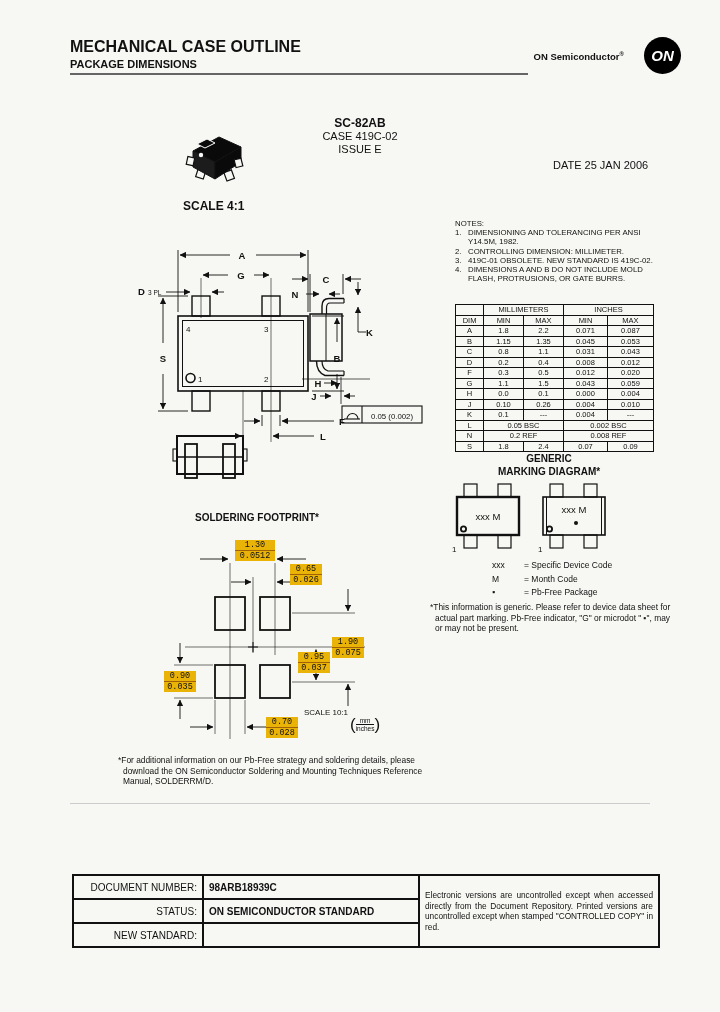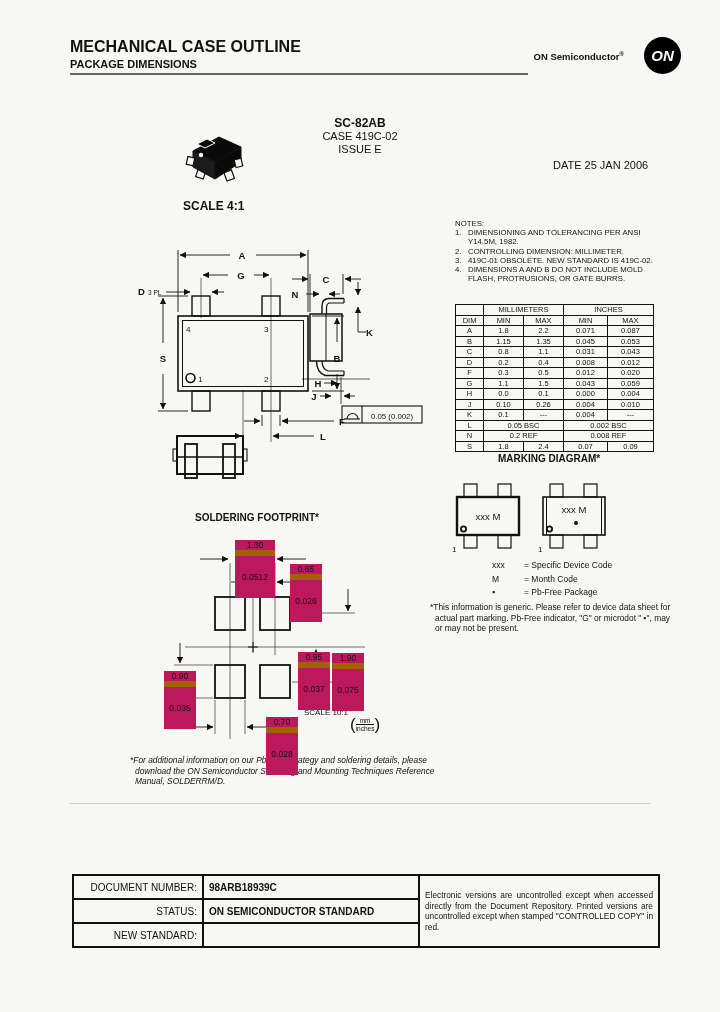--- a/index.html
+++ b/index.html
@@ -6,23 +6,23 @@
   #page{position:relative;width:720px;height:1012px;background:#f7f7f3;
         font-family:"Liberation Sans",sans-serif;color:#111;overflow:hidden;}
   .abs{position:absolute;}
   .b{font-weight:bold;}
   .ctr{text-align:center;}
   svg{overflow:visible;}
   svg text{font-family:"Liberation Sans",sans-serif;fill:#111;stroke:none;}
   .dimlbl{font-size:9.5px;font-weight:bold;}
   .pinlbl{font-size:8px;}
   .smalllbl{font-size:6.5px;}
-  .frac{position:absolute;text-align:center;font-size:8.5px;line-height:1.2;background:#be185d;z-index:3;}
+  .frac{position:absolute;text-align:center;font-size:8.5px;line-height:1.2;background:#eab308;z-index:3;font-family:Liberation Mono, monospace;}
   .frac .num{display:block;padding:0 3px;}
-  .frac .den{display:block;border-top:6px solid #a16207;padding:16px 1px;}
+  .frac .den{display:block;border-top:1px solid #a16207;padding:0 1px;}
   .notes{font-size:7.8px;line-height:9.2px;}
   .note-item{display:flex;}
   .note-num{width:13px;flex:0 0 13px;}
   .note-text{flex:1;}
   table.dims{border-collapse:collapse;font-size:7.5px;padding-left:13px;}
   table.dims th,table.dims td{border:1px solid #111;text-align:center;
        height:9.5px;line-height:9.5px;padding:0 1px;font-weight:normal;}
   .legend-row{display:flex;font-size:8.5px;line-height:13.5px;}
   .legend-sym{width:32px;flex:0 0 32px;}
   .fn{font-size:8.4px;line-height:10.6px;}
@@ -334,20 +334,21 @@
           <td>S</td>
           <td>1.8</td>
           <td>2.4</td>
           <td>0.07</td>
           <td>0.09</td>
         </tr>
   </tbody>
     </table>
 
   <div class="abs b ctr" style="left:430px;top:452px;width:238px;font-size:10px;line-height:13px;">
+    <div>GENERIC</div>
     <div>MARKING DIAGRAM*</div>
   </div>
 
   <svg class="abs" style="left:452px;top:482px;" width="72" height="72" viewBox="0 0 72 72">
     <g fill="none" stroke="#111">
       <rect x="12" y="2" width="13" height="13" stroke-width="1.2"></rect>
       <rect x="46" y="2" width="13" height="13" stroke-width="1.2"></rect>
       <rect x="5" y="15" width="62" height="38" stroke-width="2.4"></rect>
       <rect x="12" y="53" width="13" height="13" stroke-width="1.2"></rect>
       <rect x="46" y="53" width="13" height="13" stroke-width="1.2"></rect>
@@ -441,21 +442,21 @@
       </g>
     </svg>
     <div class="frac" style="left:105px;top:13px;width:40px;">
       <span class="num">1.30</span>
       <span class="den">0.0512</span>
     </div>
     <div class="frac" style="left:160px;top:37px;width:32px;">
       <span class="num">0.65</span>
       <span class="den">0.026</span>
     </div>
-    <div class="frac" style="left:202px;top:110px;width:32px;margin-top:16px;">
+    <div class="frac" style="left:202px;top:110px;width:32px;">
       <span class="num">1.90</span>
       <span class="den">0.075</span>
     </div>
     <div class="frac" style="left:168px;top:125px;width:32px;">
       <span class="num">0.95</span>
       <span class="den">0.037</span>
     </div>
     <div class="frac" style="left:34px;top:144px;width:32px;">
       <span class="num">0.90</span>
       <span class="den">0.035</span>
@@ -468,21 +469,21 @@
     <div class="abs unitstack" style="left:220px;top:189px;">
       <span class="paren">(</span>
       <span class="uf">
         <span class="u1">mm</span>
         <span>inches</span>
       </span>
       <span class="paren">)</span>
     </div>
   </div>
 
-  <div class="abs fn" style="left:130px;top:755px;width:302px;text-indent:-5px;padding-left:5px;font-style:italic;">*For additional information on our Pb-Free strategy and soldering details, please download the ON Semiconductor Soldering and Mounting Techniques Reference Manual, SOLDERRM/D.</div>
+  <div class="abs fn" style="left:118px;top:755px;width:302px;text-indent:-5px;padding-left:5px;">*For additional information on our Pb-Free strategy and soldering details, please download the ON Semiconductor Soldering and Mounting Techniques Reference Manual, SOLDERRM/D.</div>
 
   <div class="abs" style="left:70px;top:803px;width:580px;height:1px;background:#ccc;"></div>
 
   <table class="doc abs" style="left:72px;top:874px;">
     <tbody>
         <tr>
       <td class="lbl">DOCUMENT NUMBER:</td>
       <td class="val">98ARB18939C</td>
       <td class="disc" rowspan="3">Electronic versions are uncontrolled except when accessed directly from the Document Repository. Printed versions are uncontrolled except when stamped "CONTROLLED COPY" in red.</td>
     </tr>

